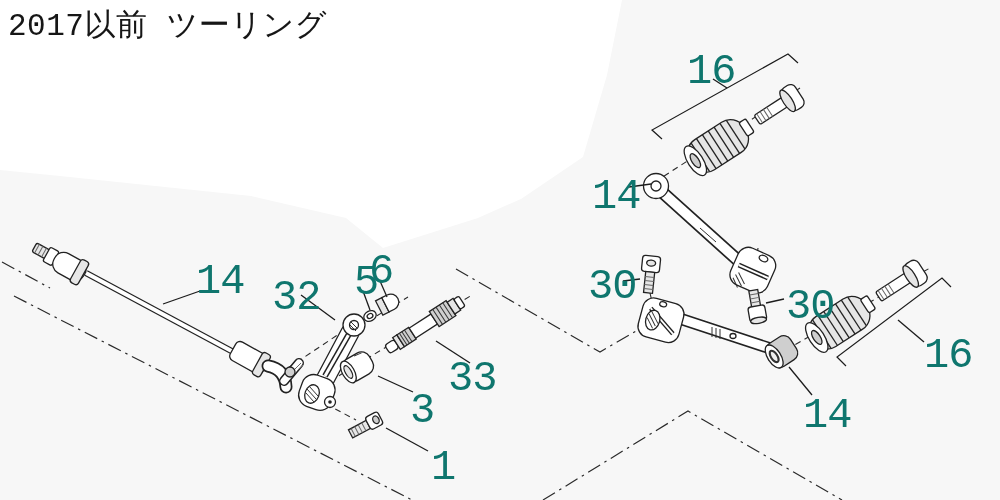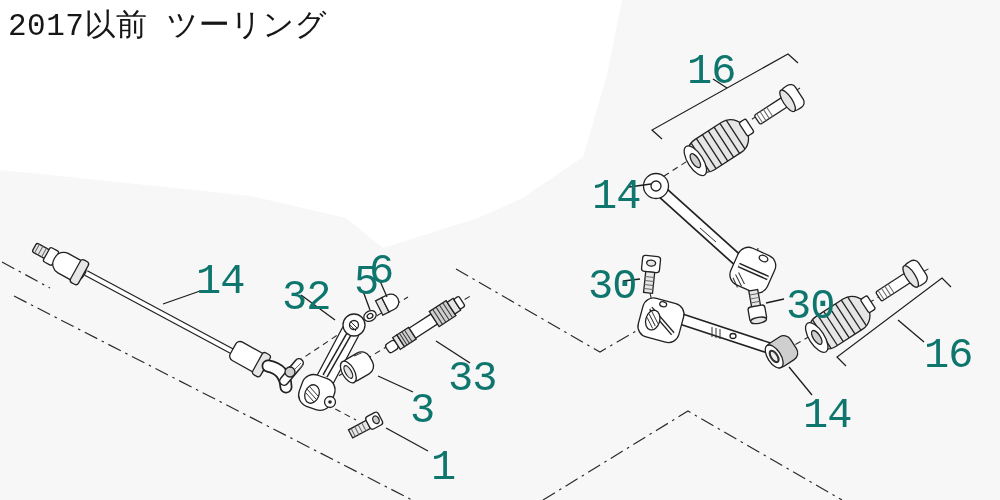--- a/index.html
+++ b/index.html
@@ -268,21 +268,21 @@
       <line class="leader" x1="623" y1="281" x2="640" y2="279"></line>
       <line class="leader" x1="784" y1="299" x2="766" y2="303"></line>
       <line class="leader" x1="924" y1="342" x2="898" y2="320"></line>
       <line class="leader" x1="812" y1="395" x2="789" y2="367"></line>
     </g>
   </svg>
 
   <div class="page-title">2017以前 ツーリング</div>
 
   <div class="callout" style="left:196px;top:261px">14</div>
-  <div class="callout" style="left:282px;top:277px">32</div>
+  <div class="callout" style="left:272px;top:277px">32</div>
   <div class="callout" style="left:354px;top:262px">5</div>
   <div class="callout" style="left:369px;top:251px">6</div>
   <div class="callout" style="left:448px;top:358px">33</div>
   <div class="callout" style="left:410px;top:390px">3</div>
   <div class="callout" style="left:431px;top:447px">1</div>
   <div class="callout" style="left:687px;top:51px">16</div>
   <div class="callout" style="left:592px;top:176px">14</div>
   <div class="callout" style="left:588px;top:266px">30</div>
   <div class="callout" style="left:786px;top:286px">30</div>
   <div class="callout" style="left:924px;top:335px">16</div>

